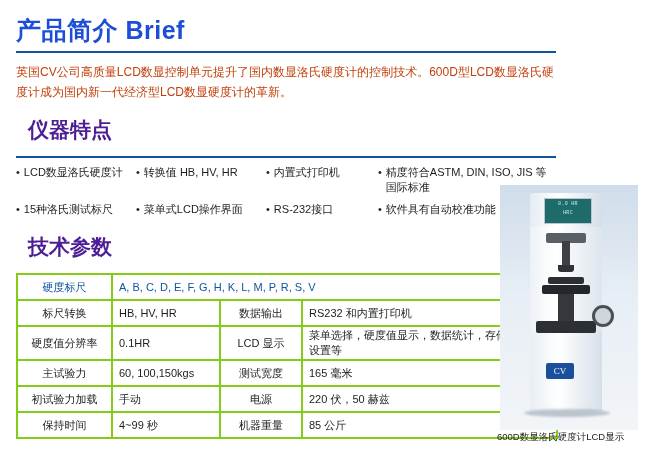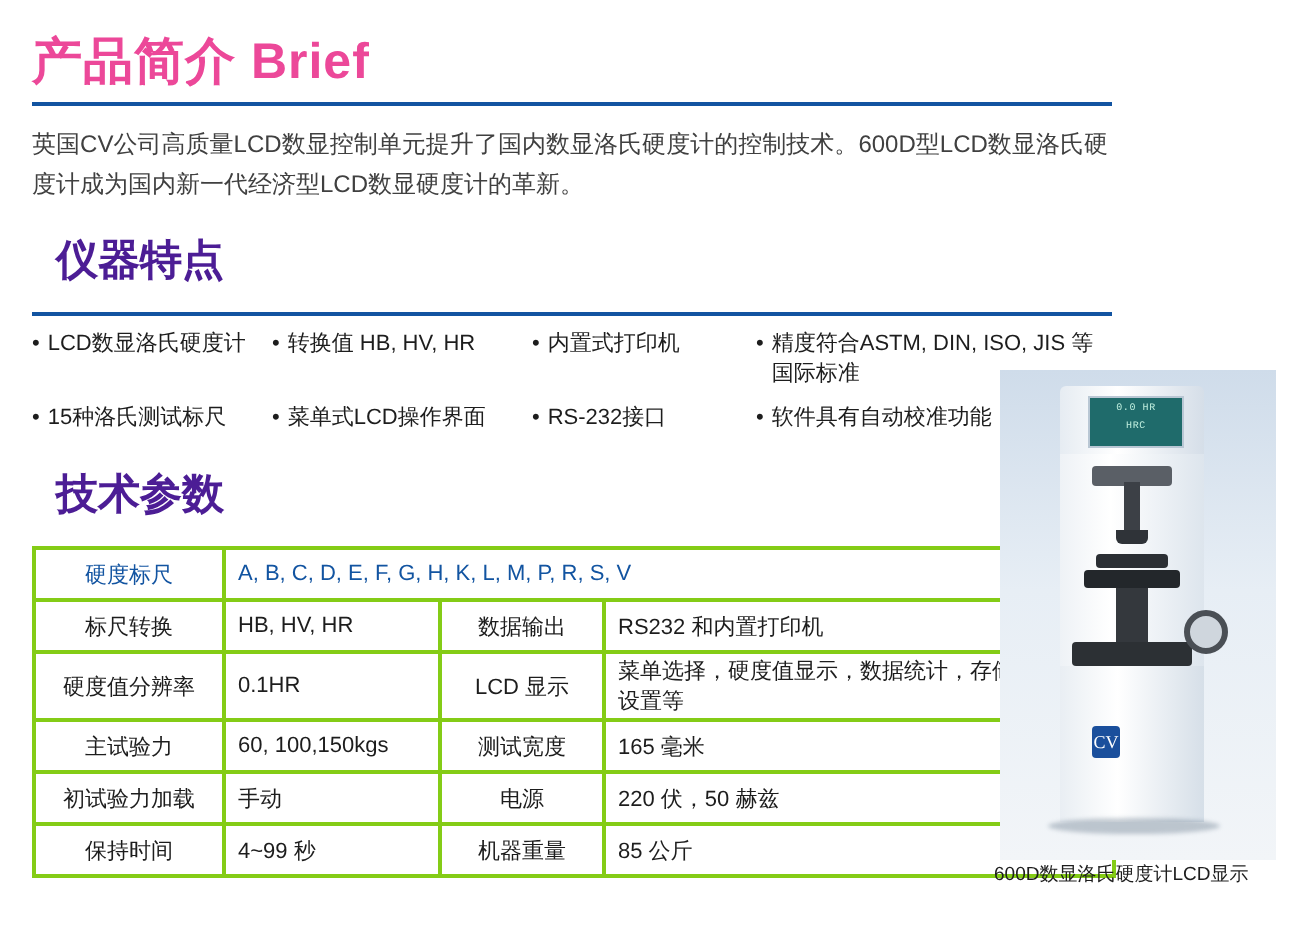--- a/index.html
+++ b/index.html
@@ -23,35 +23,35 @@
   .content {
     position: absolute;
     left: 16px;
     top: 14px;
     width: 540px;
   }
   h1.brief-title {
     margin: 0;
     font-size: 25px;
     font-weight: bold;
-    color: #ec4899;
+    color: #1d4ed8;
     letter-spacing: 0.5px;
     font-family: "Liberation Sans", sans-serif;
   }
   .title-rule {
     margin-top: 4px;
     width: 540px;
     height: 2px;
     background: #1254a1;
   }
   .intro {
     margin-top: 9px;
     font-size: 12px;
     line-height: 20px;
-    color: #404040;
+    color: #c2410c;
     width: 538px;
     text-align: justify;
   }
   h2.section-title {
     margin: 12px;
     font-size: 21px;
     font-weight: bold;
     color: #4c1d95;
   }
   .section-features {
@@ -242,21 +242,21 @@
     left: 30px;
     top: 148px;
     width: 72px;
     height: 78px;
     background: linear-gradient(90deg, #e9eef3 0%, #ffffff 40%, #d6dfe8 100%);
   }
   .dev-logo {
     position: absolute;
     left: 46px;
     top: 178px;
-    width: 14px;
+    width: 28px;
     height: 16px;
     background: #1a4f9c;
     border-radius: 2px;
   }
   .dev-logo-glyph {
     color: #ffffff;
     font-size: 9px;
     text-align: center;
     line-height: 16px;
     font-family: "Liberation Serif", serif;

